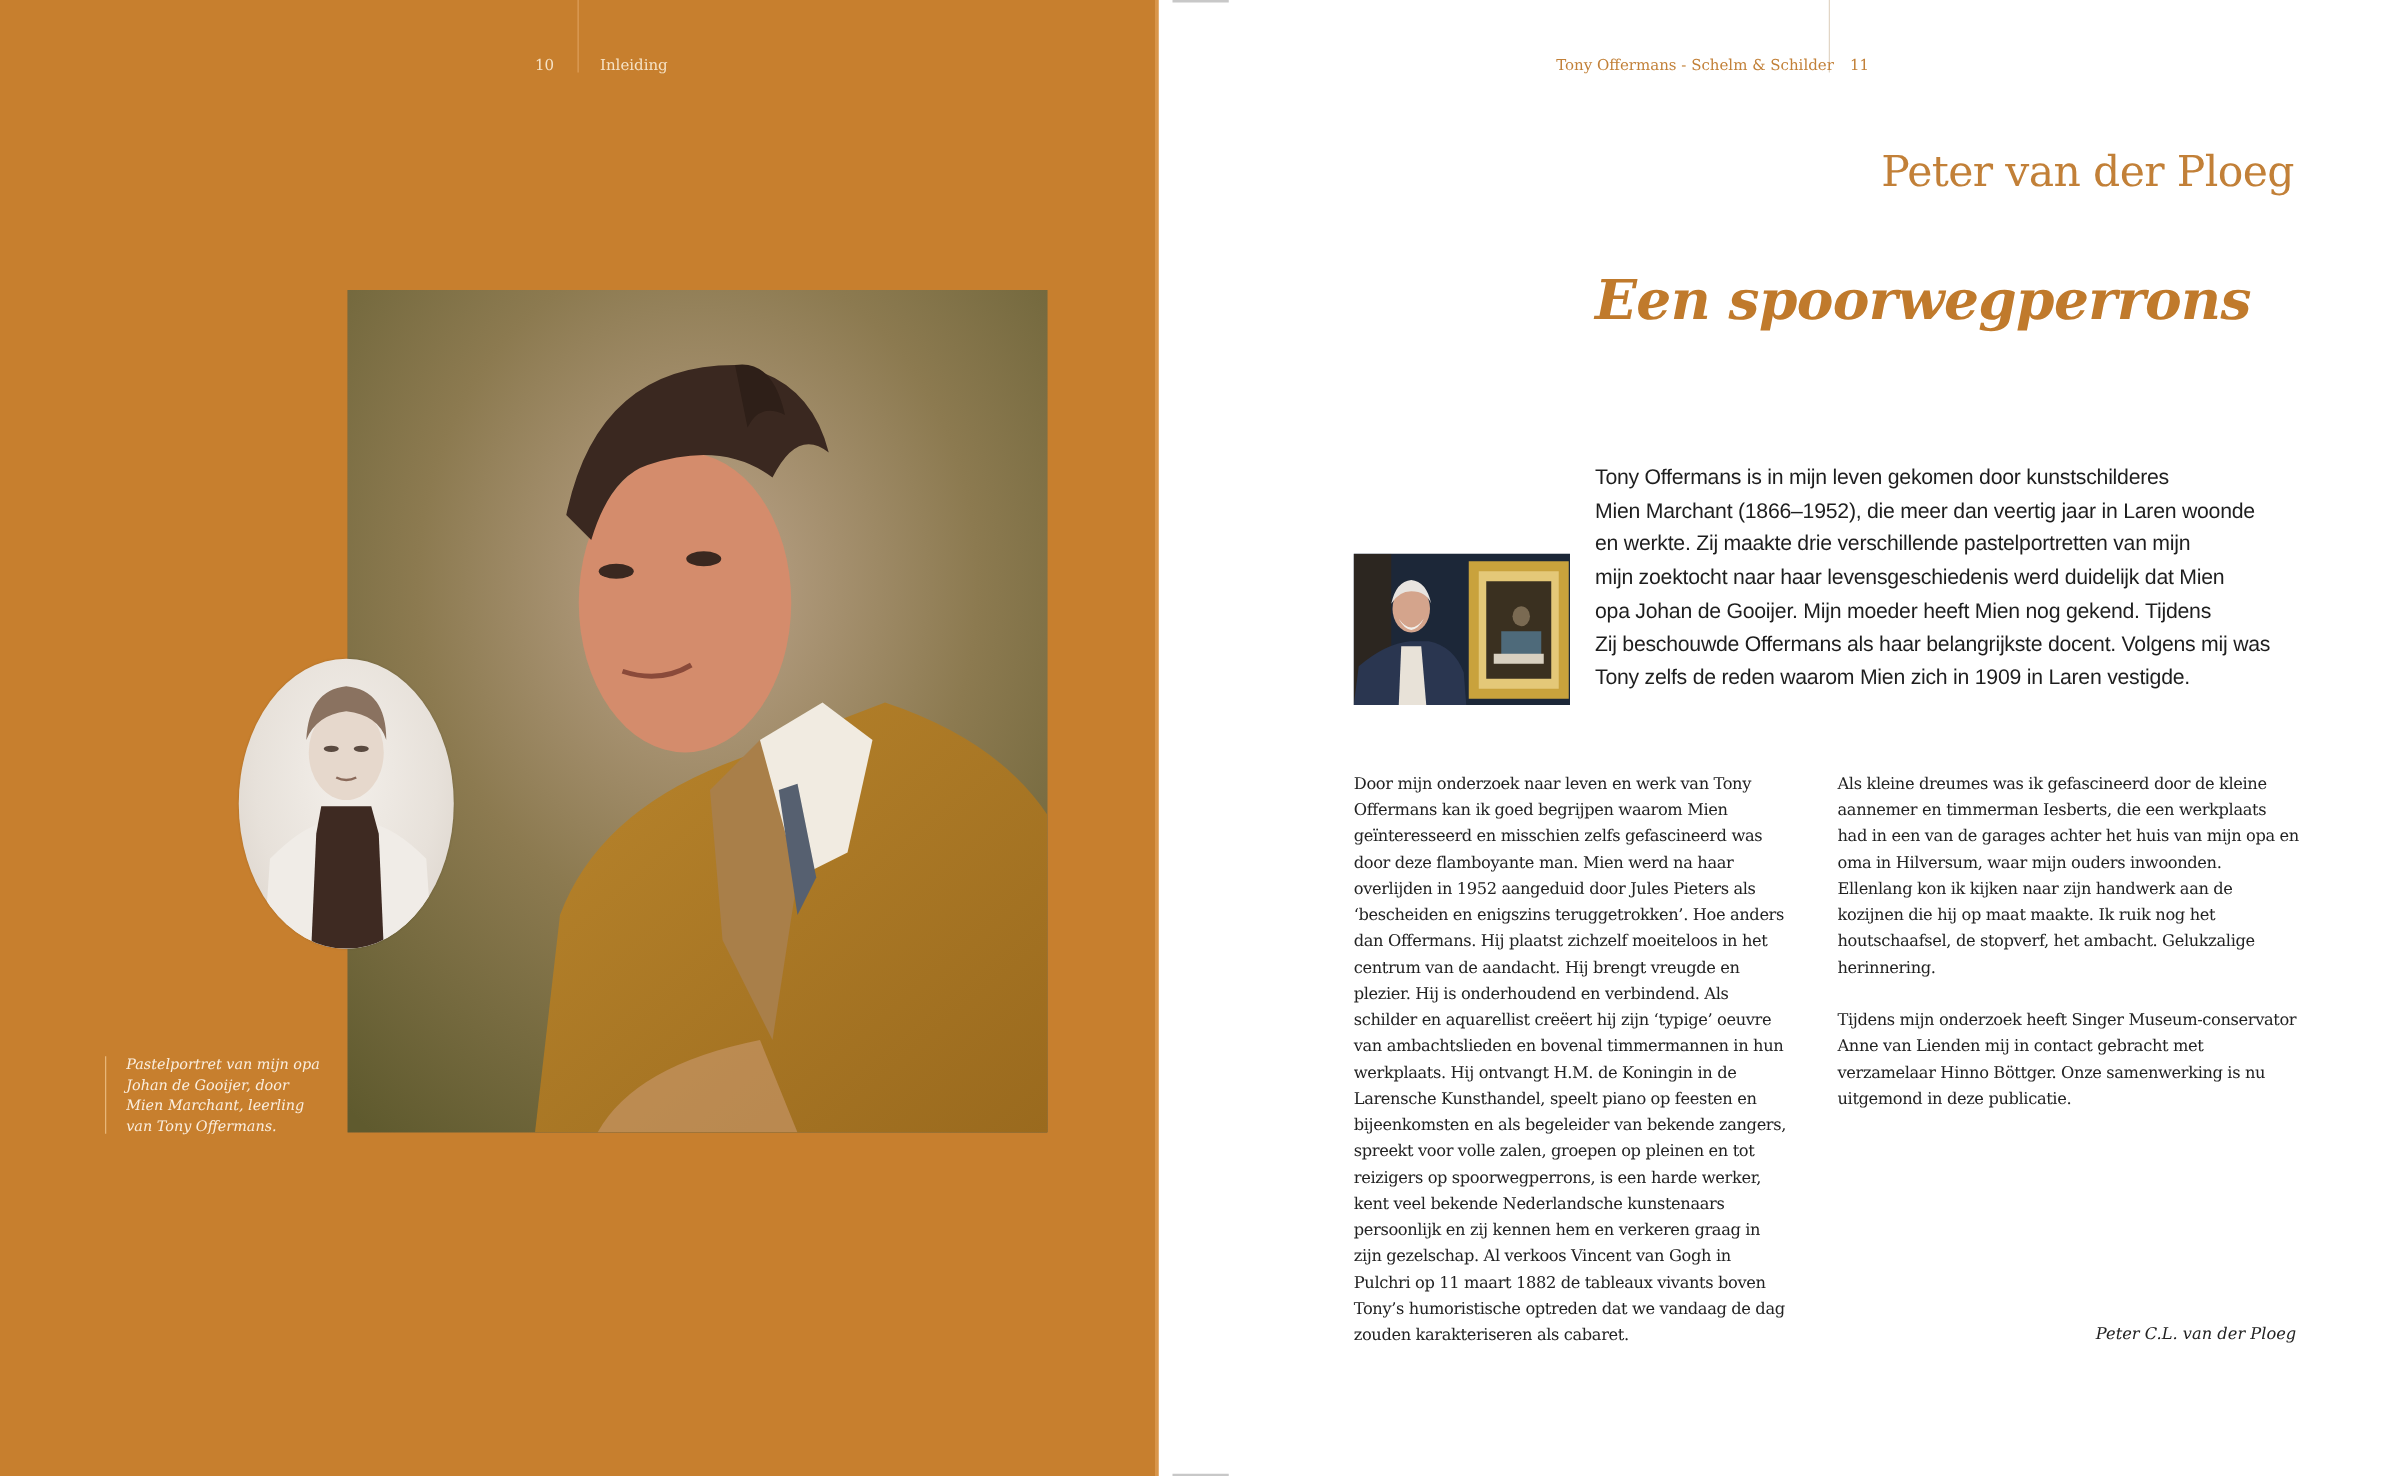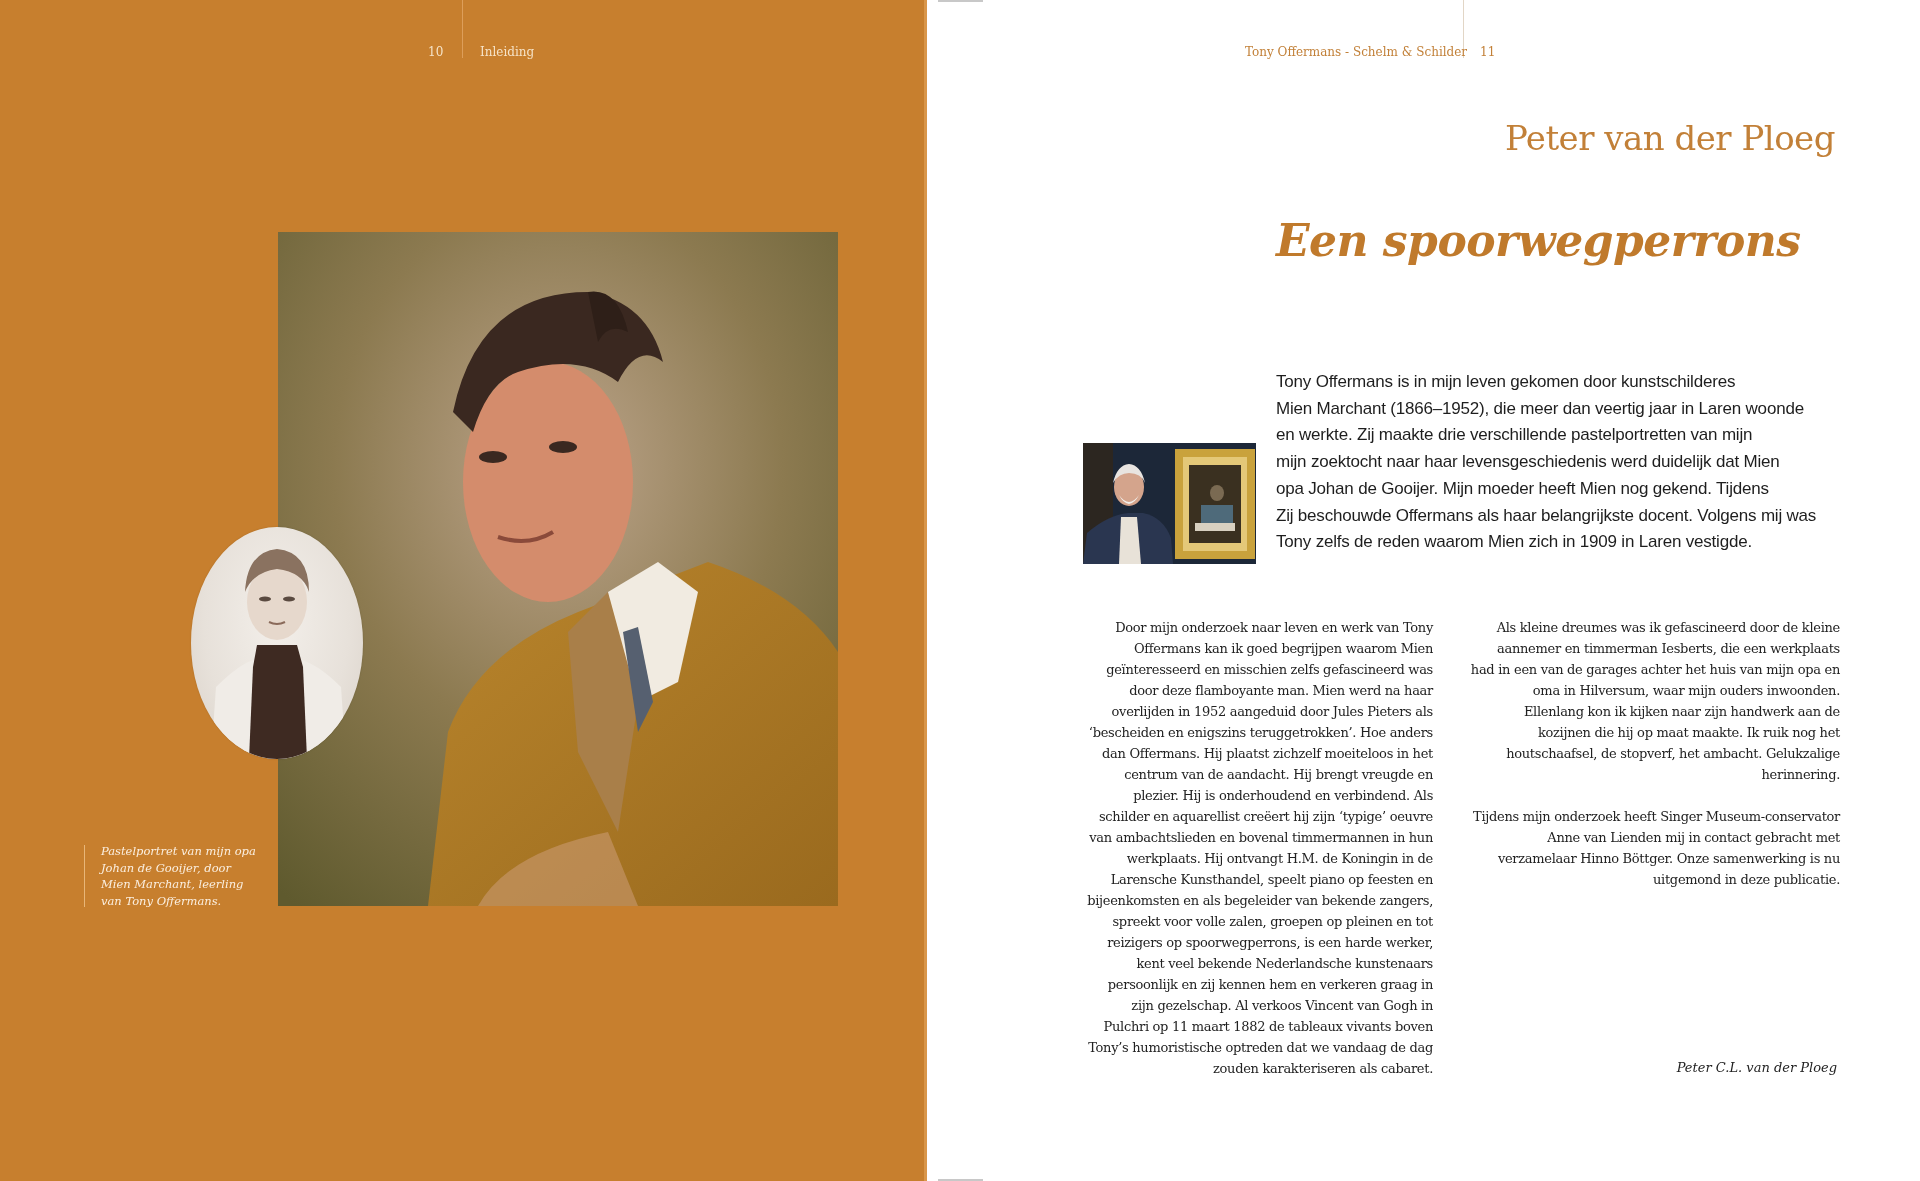--- a/index.html
+++ b/index.html
@@ -22,21 +22,21 @@
   .caption { position:absolute; left:101px; top:843px; width:160px; font-family:"DejaVu Serif", serif; font-style:italic;
     font-size:11.5px; line-height:16.5px; color:#fbefe0; }
 
   .author-title { position:absolute; right:85px; top:118px; font-family:"DejaVu Serif", serif; font-size:34px; color:#c28038; letter-spacing:-0.5px; }
   .heading { position:absolute; left:1276px; top:218px; font-family:"DejaVu Serif", serif; font-style:italic; font-weight:bold;
     font-size:44px; line-height:46px; color:#c07a2c; letter-spacing:-0.5px; }
   .portrait-photo { position:absolute; left:1083px; top:443px; width:173px; height:121px; overflow:hidden; background:#1f2a3a; }
   .intro { position:absolute; left:1276px; top:369px; width:580px; font-family:Liberation Sans, sans-serif;
     font-size:17px; line-height:26.7px; color:#1e1e1e; letter-spacing:-0.2px; }
   .intro p { margin:0; }
-  .col { position:absolute; top:617px; font-family:"DejaVu Serif", serif; font-size:13px; line-height:21px; color:#222; letter-spacing:-0.3px;text-align:right; }
+  .col { position:absolute; top:617px; font-family:"DejaVu Serif", serif; font-size:13px; line-height:21px; color:#222; letter-spacing:-0.3px; }
   .col p { margin:0 0 21px 0; }
   .col-left { left:1083px; width:350px; }
   .col-right { left:1470px; width:370px; }
   .signature { position:absolute; right:83px; top:1060px; font-family:"DejaVu Serif", serif; font-style:italic; font-size:13px; color:#222; }
 </style>
 </head>
 <body>
 
 <div class="page-left">
   <div class="runner-rule" style="left:462px; background:#dd9e5a;"></div>

